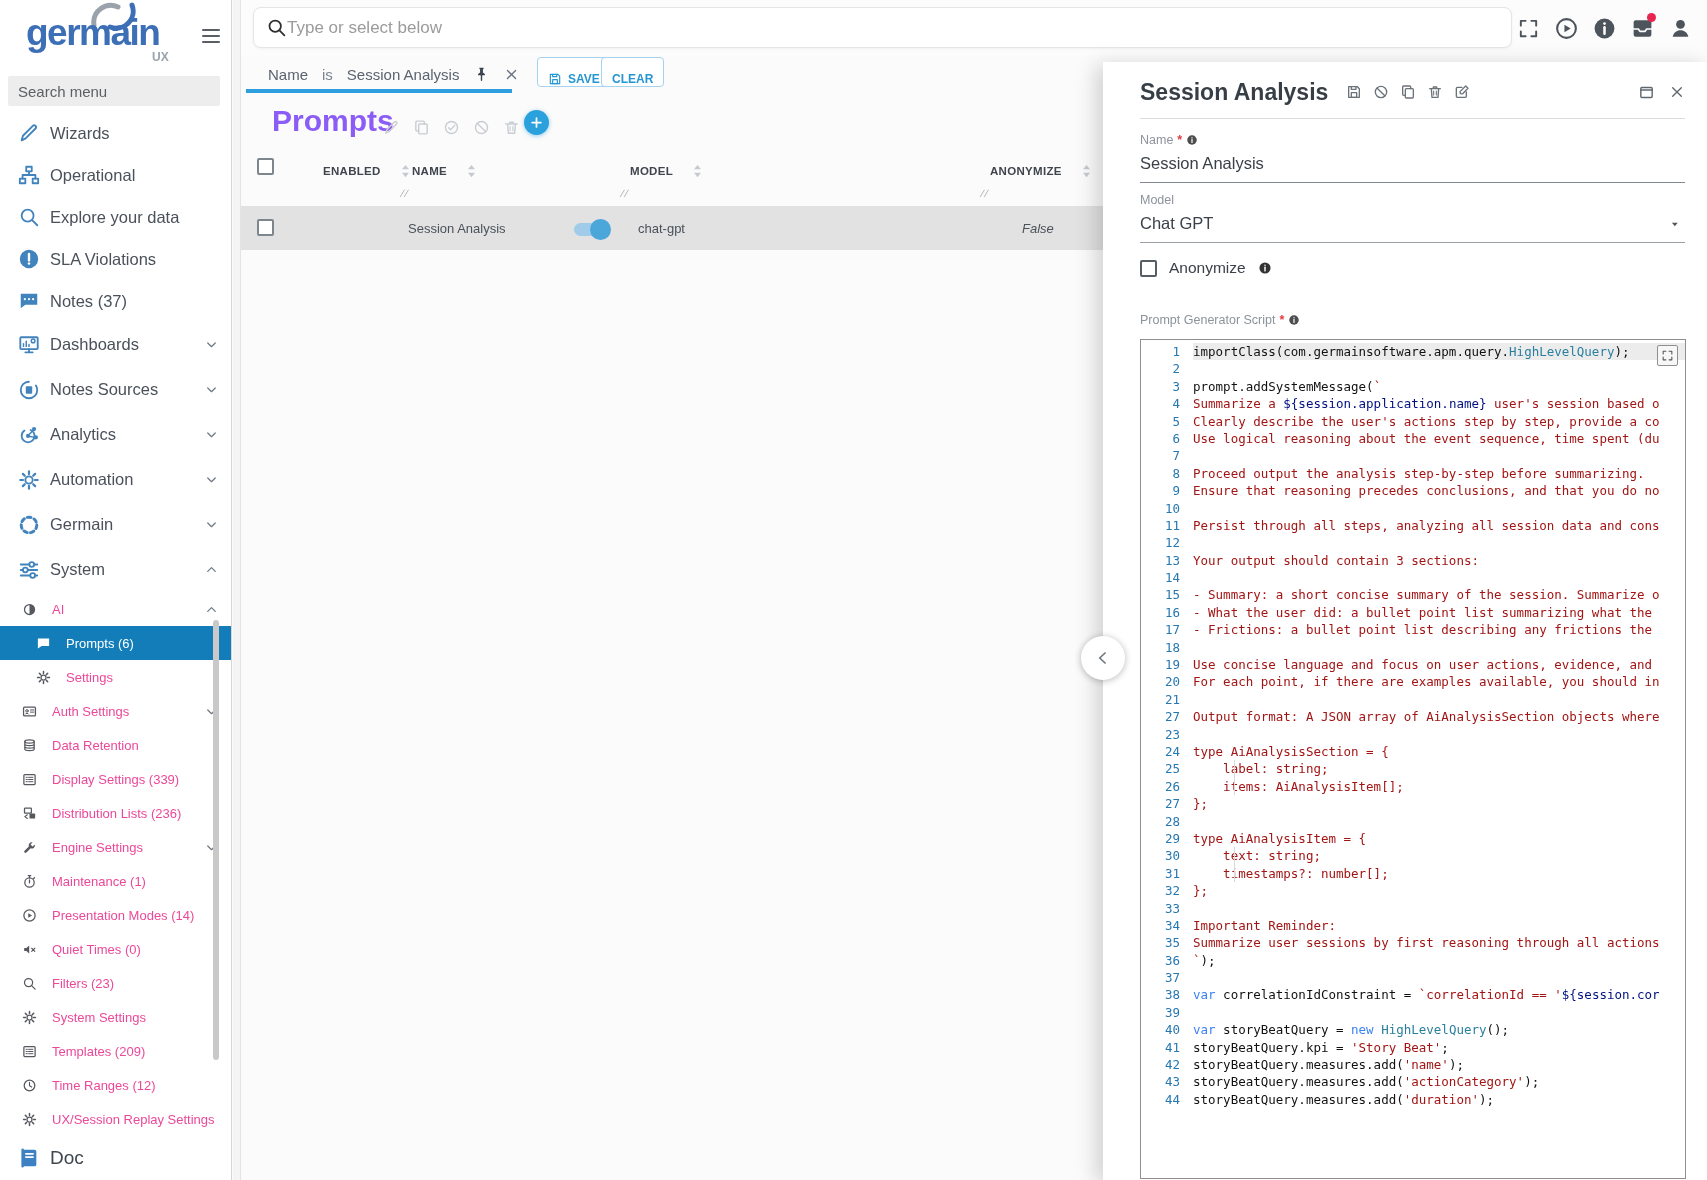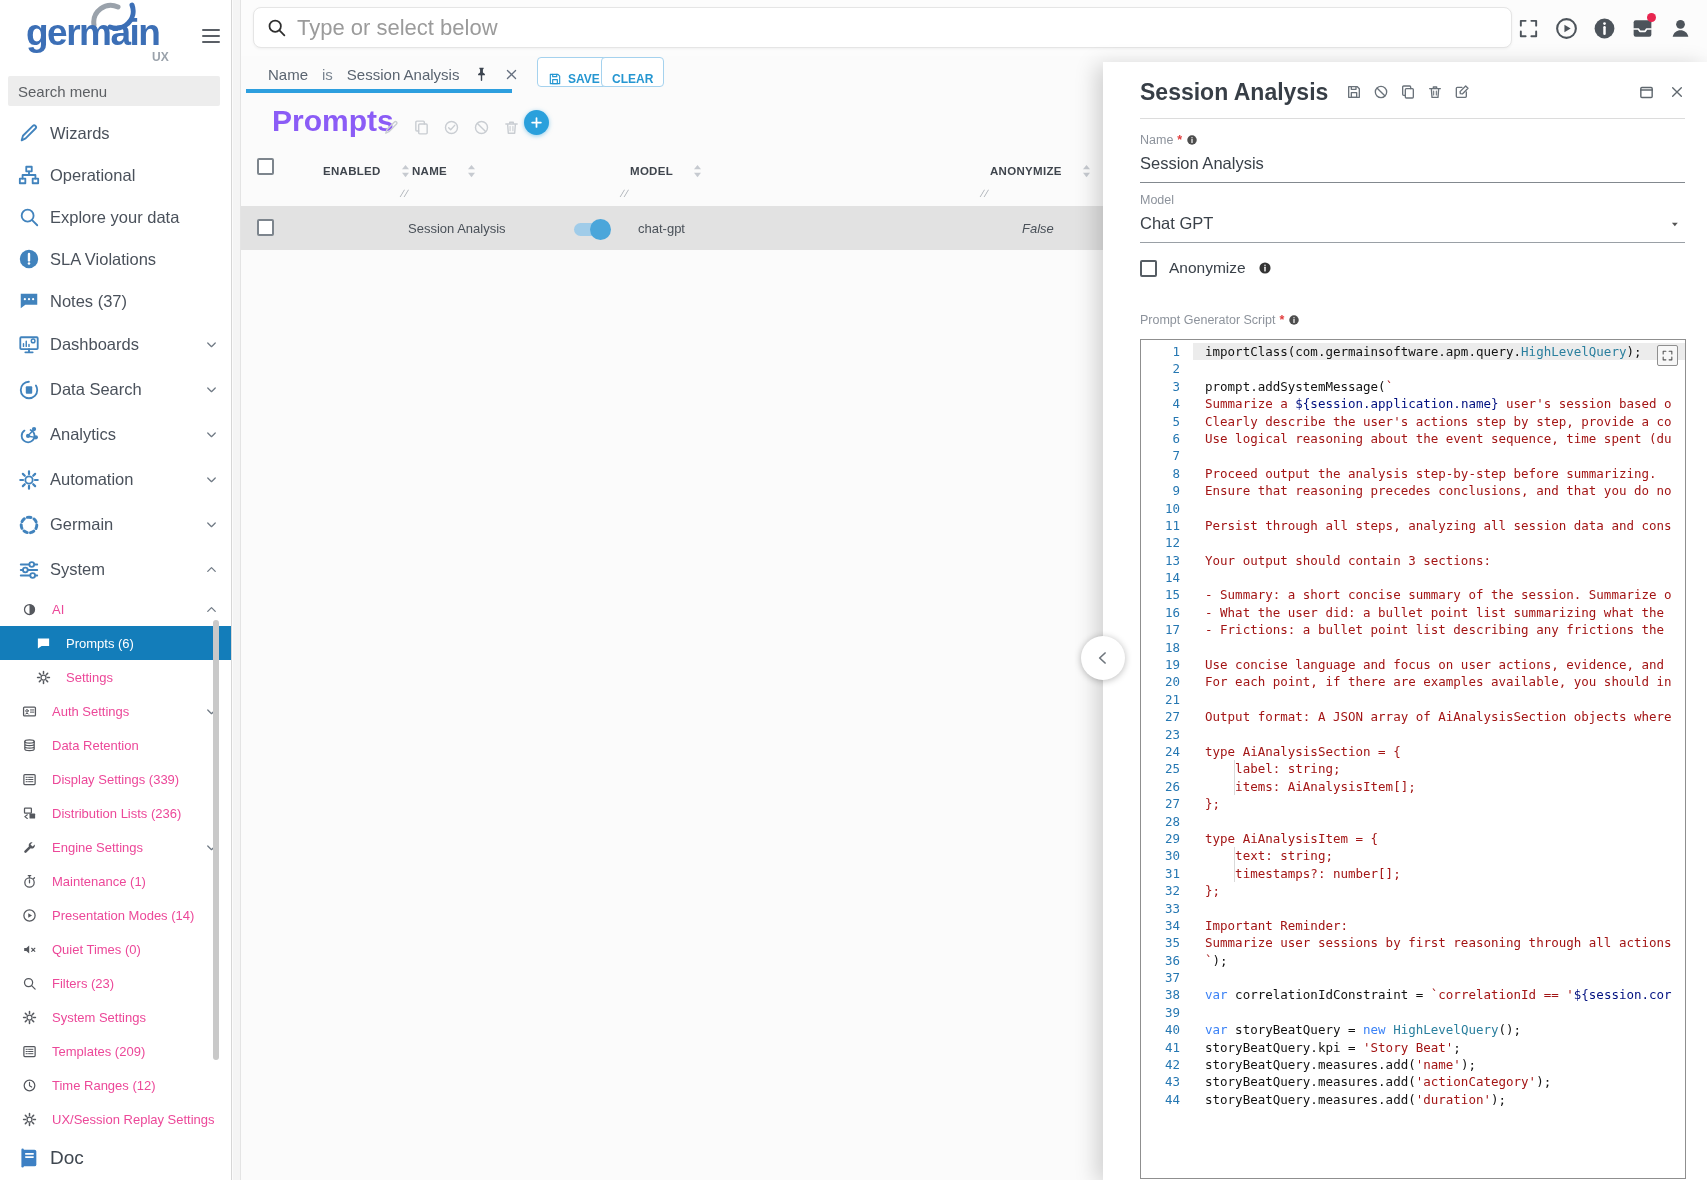--- a/index.html
+++ b/index.html
@@ -30,21 +30,21 @@
 .it.sel .lb,.it.sel .ic{color:#fff}
 .it.doc{height:44px}
 .it.doc .ic{color:#3d80c4}
 .it.doc .lb{font-size:19px;color:#3f4750}
 .it .chev{position:absolute;right:12px;color:#707a85;display:flex}
 .side-thumb{position:absolute;right:12px;top:620px;width:6px;height:440px;background:#c9c9c9;border-radius:3px;z-index:6}
 
 
 .topbar{position:absolute;left:241px;top:0;right:0;height:56px;background:#fcfcfc}
 .gsearch{position:absolute;left:12px;top:7px;width:1259px;height:41px;background:#fff;border:1px solid #e5e5e5;border-radius:8px;box-shadow:0 1px 3px rgba(0,0,0,.05);display:flex;align-items:center;padding:0 12px;color:#2e2e2e}
-.gsearch input{border:none;outline:none;flex:1;margin-left:10px;font-size:22px;color:#6d28d9;font-family:"Liberation Sans",sans-serif}
+.gsearch input{border:none;outline:none;flex:1;margin-left:0;font-size:17px;color:#6d28d9;font-family:"Liberation Sans",sans-serif}
 .gsearch input::placeholder{color:#9b9b9b;opacity:1}
 .top-icons{position:absolute;right:14px;top:15px;display:flex;gap:12px;color:#4d545b;align-items:center}
 .tico{position:relative;width:26px;height:26px;display:flex;align-items:center;justify-content:center;cursor:pointer}
 .ndot{position:absolute;right:-1px;top:-2px;width:9px;height:9px;border-radius:50%;background:#e8254f}
 
 
 .fchip{position:absolute;left:268px;top:60px;height:28px;display:flex;align-items:center;gap:14px;font-size:15px;color:#5a6470;z-index:2}
 .funder{position:absolute;left:246px;top:89px;width:266px;height:4px;background:#2d9fdf;z-index:2}
 .fbtn{position:absolute;top:57px;height:30px;border:1px solid #a5d2ee;background:#fff;color:#2596d1;font-size:12px;font-weight:bold;border-radius:4px;display:flex;align-items:flex-end;gap:6px;padding:0 10px;cursor:pointer;font-family:"Liberation Sans",sans-serif;z-index:2}
 .pin{color:#3d4550;display:flex;cursor:pointer}
@@ -81,21 +81,21 @@
 .f-value{position:relative;font-size:16.5px;color:#3a4149;padding:5px 0 9px;border-bottom:1px solid #83898f;margin-top:2px;cursor:text}
 .f-caret{position:absolute;right:2px;bottom:10px;color:#555;display:flex;cursor:pointer}
 .chk-row{margin-top:16px;display:flex;align-items:center;gap:12px;font-size:15.5px;color:#3a4149}
 .chk-row .iinfo{color:#333}
 .script-label{margin-top:36px}
 
 
 .editor{position:relative;margin-top:12px;width:546px;height:840px;border:1px solid #8f8f8f;background:#fff;font-family:"DejaVu Sans Mono",monospace;font-size:12.5px;line-height:17.4px;padding-top:3px;cursor:text}
 .cm-line{display:flex;height:17.4px;white-space:pre}
 .cm-g{flex:0 0 52px;text-align:right;padding-right:13px;color:#2577b2}
-.cm-c{flex:1;padding-left:12px;overflow:hidden;position:relative;color:#111}
+.cm-c{flex:1;overflow:hidden;position:relative;color:#111}
 .cm-line.act .cm-c{background:#ececec}
 .cm-line.gd .cm-c::before{content:"";position:absolute;left:41px;top:0;bottom:0;width:1px;background:#d9d9d9}
 .tk-p{color:#111}.tk-s{color:#a31515}.tk-k{color:#3b82f6}.tk-c{color:#2a7f9e}.tk-e{color:#001080}
 .expand{position:absolute;top:5px;right:7px;width:21px;height:21px;border:1px solid #8f8f8f;background:#f7f7f7;border-radius:2px;color:#555;display:flex;align-items:center;justify-content:center;cursor:pointer;z-index:2}
 
 
 .collapse{position:absolute;left:1081px;top:636px;width:44px;height:44px;border-radius:50%;background:#fff;box-shadow:0 1px 7px rgba(0,0,0,.28);z-index:11;display:flex;align-items:center;justify-content:center;color:#6f767d;cursor:pointer}
 </style>
 </head>
 <body>
@@ -181,21 +181,21 @@
           </svg>
         </span>
       </div>
       <div class="it lvl0 grp">
         <span class="ic">
           <svg width="22" height="22" viewBox="0 0 24 24" fill="none" stroke="currentColor" stroke-width="2" stroke-linecap="round" stroke-linejoin="round">
             <circle cx="12" cy="12" r="9" stroke-dasharray="42 9"></circle>
             <rect x="8.5" y="8" width="7" height="8" rx="1" fill="currentColor" stroke="none"></rect>
           </svg>
         </span>
-        <span class="lb">Data Search</span>
+        <span class="lb">Notes Sources</span>
         <span class="chev">
           <svg width="15" height="15" viewBox="0 0 24 24" fill="none" stroke="currentColor" stroke-width="2" stroke-linecap="round" stroke-linejoin="round">
             <path d="M6 9.5l6 6 6-6"></path>
           </svg>
         </span>
       </div>
       <div class="it lvl0 grp">
         <span class="ic">
           <svg width="22" height="22" viewBox="0 0 24 24" fill="none" stroke="currentColor" stroke-width="2" stroke-linecap="round" stroke-linejoin="round">
             <circle cx="11" cy="13" r="7" stroke-dasharray="28 7"></circle>

